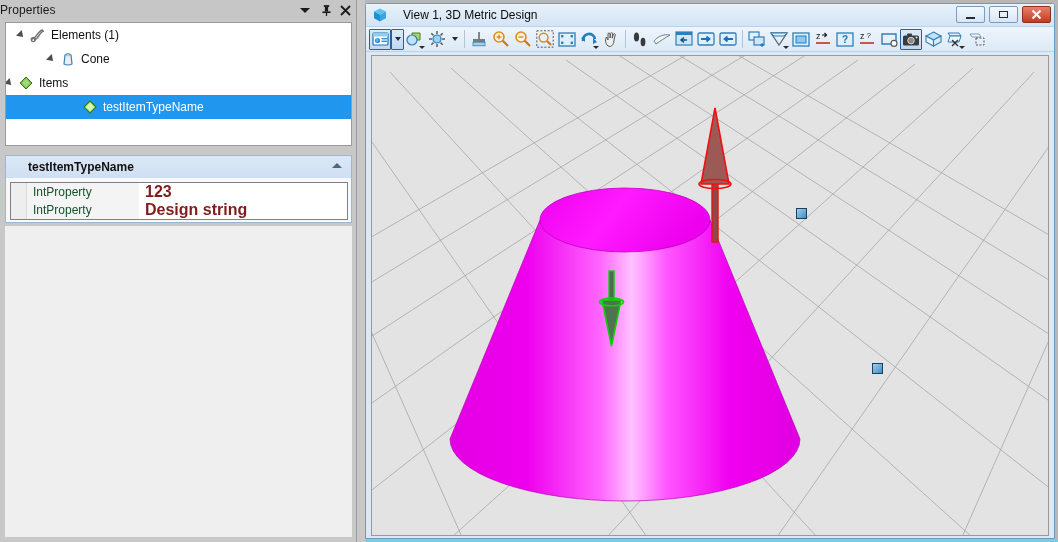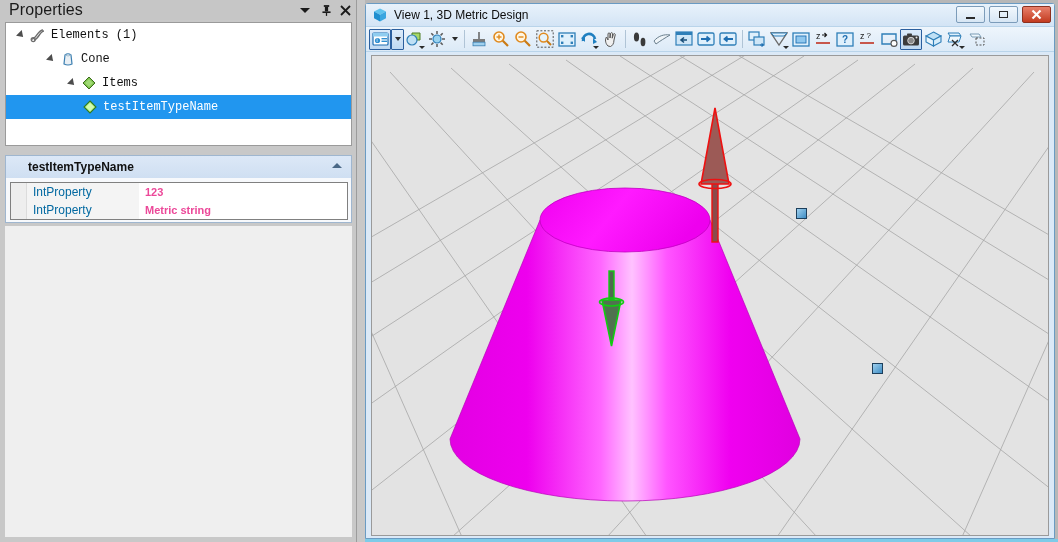--- a/index.html
+++ b/index.html
@@ -24,22 +24,22 @@
     background: #c8c8c8;
   }
   #properties-header {
     position: absolute;
     left: 0; top: 0;
     width: 356px; height: 20px;
     background: #c6c6c6;
     display: flex; align-items: center;
   }
   #properties-title {
-    font-size: 16px; color: #1a1a1a;
-    margin-left: 9px;
+    font-size: 12px; color: #1a1a1a;
+    margin-left: 0;
     letter-spacing: 0.1px;
   }
   .hdr-btns {
     position: absolute; right: 5px; top: 0;
     height: 20px; display: flex; align-items: center; gap: 9px;
   }
   .hdr-btn { width: 11px; height: 14px; position: relative; cursor: default; }
   .ic-caret-down {
     position: absolute; left: 0; top: 5px;
     width: 0; height: 0;
@@ -55,21 +55,21 @@
     left: 5px; top: 22px;
     width: 347px; height: 124px;
     background: #ffffff;
     border: 1px solid #9a9a9a;
     overflow: hidden;
   }
   .tree-row {
     position: relative;
     height: 24px;
     display: flex; align-items: center;
-    font-size: 12px; color: #111; font-family: Liberation Mono, monospace;
+    font-size: 12px; color: #111;
   }
   .tree-row.selected {
     background: #2196ef;
     color: #ffffff;
   }
   .expander {
     width: 0; height: 0;
     border-top: 4.5px solid transparent;
     border-bottom: 4.5px solid transparent;
     border-left: 6px solid #4d4d4d;
@@ -105,27 +105,27 @@
   #prop-table {
     position: absolute;
     left: 4px; top: 26px;
     width: 338px; height: 38px;
     background: #ffffff;
     border: 1px solid #808080;
   }
   .prop-row { display: flex; height: 18px; align-items: center; }
   .prop-name {
     width: 128px; flex: none;
-    font-size: 12px; color: #0369a1;
+    font-size: 12px; color: #14532d;
     padding-left: 22px;
     background: #f4f4f4;
     height: 18px; line-height: 18px;
   }
   .prop-value {
-    font-size: 11px; font-weight: bold; color: #ec4899;
+    font-size: 16px; font-weight: bold; color: #7f1d1d;
     padding-left: 6px;
     height: 18px; line-height: 18px;
   }
   #prop-left-strip {
     position: absolute; left: 0; top: 0;
     width: 16px; height: 100%;
     background: #eeeeee;
     border-right: 1px solid #dcdcdc;
   }
   #left-empty {
@@ -153,21 +153,21 @@
   }
   #view-titlebar {
     position: relative;
     height: 23px;
     background: linear-gradient(#e8f2fb, #d3e4f5);
     border-bottom: 1px solid #b9d4ea;
     display: flex; align-items: center;
   }
   #view-title {
     font-size: 12px; color: #0c0c0c;
-    margin-left: 6px;
+    margin-left: 15px;
   }
   #win-icon { width: 16px; height: 16px; margin-left: 6px; position: relative; flex: none; }
   #win-btns {
     position: absolute; right: 3px; top: 2px;
     display: flex; gap: 4px; align-items: center;
   }
   .win-btn {
     width: 29px; height: 17px;
     border: 1px solid #7c9cba;
     border-radius: 2px;
@@ -305,21 +305,21 @@
         <div class="expander" style="transform:rotate(45deg);"></div>
         <span class="tree-icon">
           <svg viewBox="0 0 16 16" width="16" height="16">
             <path d="M5 4 Q8 1.5 11 4 L12 13 Q8 15 4 13 Z" fill="#e9eff4" stroke="#3c7fb1" stroke-width="1.2"></path>
             <path d="M5 4 Q8 6 11 4" fill="none" stroke="#9ab8cc" stroke-width="0.9"></path>
           </svg>
         </span>
         <span>Cone</span>
       </div>
 
-      <div class="tree-row" style="padding-left:51px;margin-left:12px;">
+      <div class="tree-row" style="">
         <div class="expander" style="transform:rotate(45deg);"></div>
         <span class="tree-icon">
           <svg viewBox="0 0 16 16" width="16" height="16">
             <path d="M8 2 L14 8 L8 14 L2 8 Z" fill="#7cc24a" stroke="#3d6b1d" stroke-width="1"></path>
             <path d="M8 4 L12 8 L8 12 L4 8 Z" fill="#a7dd7c" opacity="0.85"></path>
           </svg>
         </span>
         <span>Items</span>
       </div>
 
@@ -341,21 +341,21 @@
         <div class="ic-chevron-up"></div>
       </div>
       <div id="prop-table">
         <div id="prop-left-strip"></div>
         <div class="prop-row">
           <span class="prop-name">IntProperty</span>
           <span class="prop-value">123</span>
         </div>
         <div class="prop-row">
           <span class="prop-name">IntProperty</span>
-          <span class="prop-value">Metric string</span>
+          <span class="prop-value">Design string</span>
         </div>
       </div>
     </div>
 
     <div id="left-empty"></div>
   </div>
 
   <div id="left-splitter"></div>
 
   <div id="view-window">

